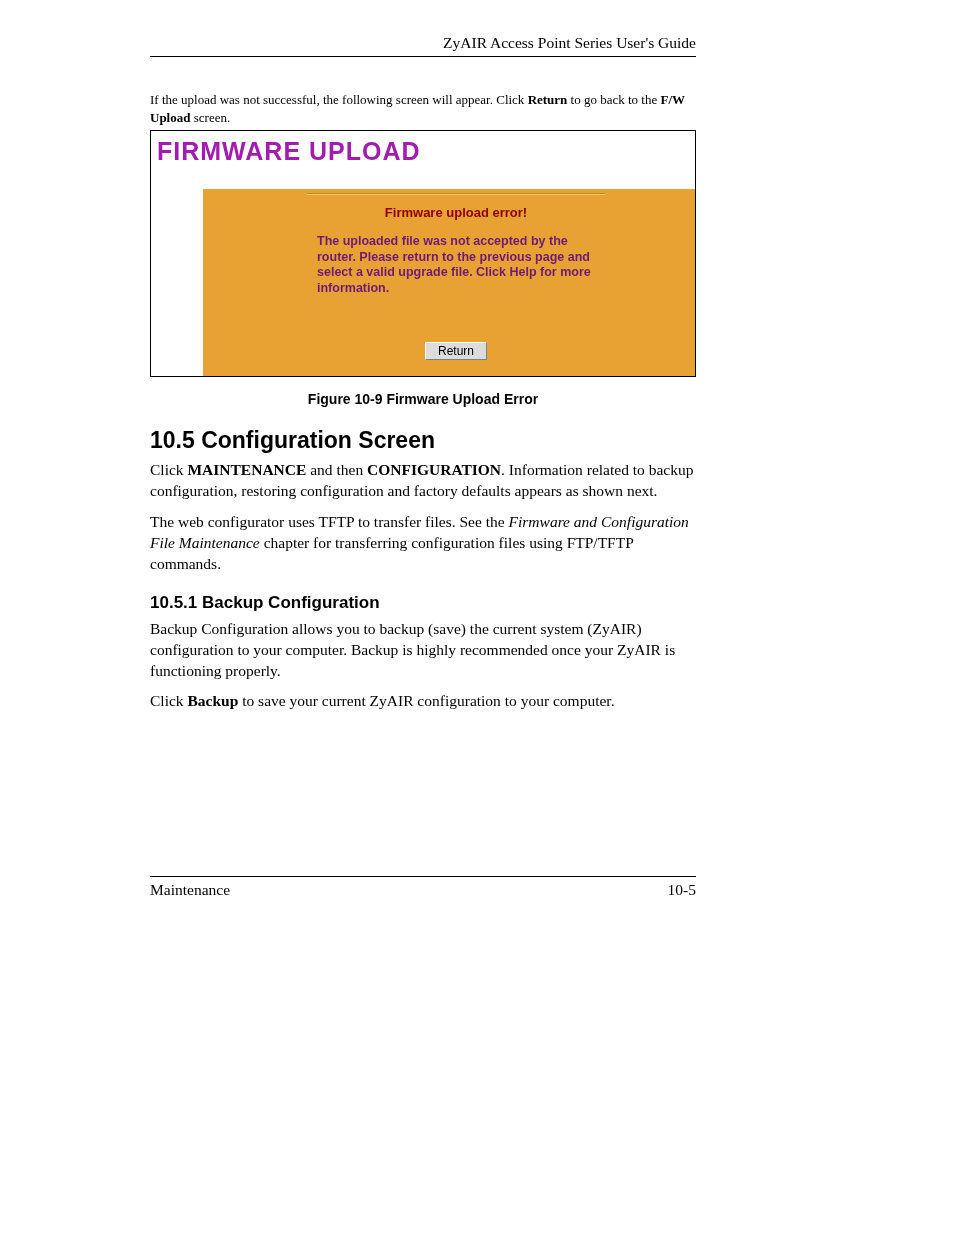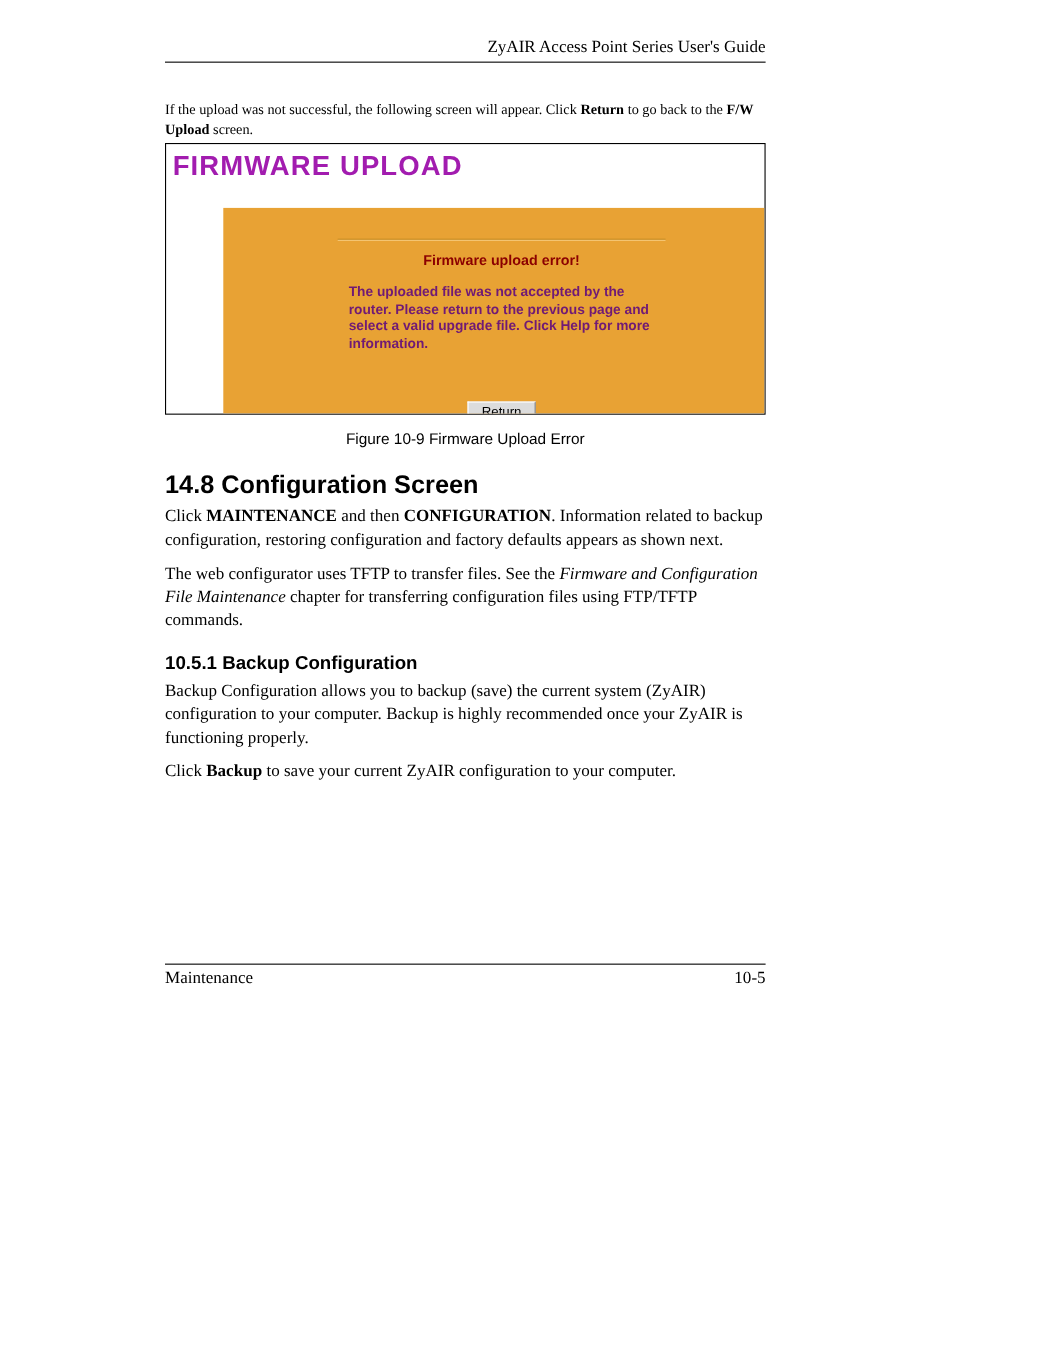--- a/index.html
+++ b/index.html
@@ -49,21 +49,21 @@
   .orange-panel {
     position: absolute;
     top: 58px;
     left: 52px;
     right: 0;
     bottom: 0;
     background: #e8a234;
     font-family: Arial, Helvetica, sans-serif;
   }
   .orange-inner {
-    padding: 28px 90px 0 104px;
+    padding: 4px 90px 0 104px;
   }
   .orange-hr {
     border: none;
     border-top: 1px solid #c0871f;
     border-bottom: 1px solid #f5c878;
     margin: 0;
   }
   .orange-headline {
     color: #8b0000;
     font-weight: bold;
@@ -89,21 +89,21 @@
     font-size: 12px;
     background: #dcdcdc;
     border: 1px solid #808080;
     border-top-color: #fff;
     border-left-color: #fff;
     padding: 1px 12px;
     cursor: pointer;
   }
   .figure-caption {
     font-family: Arial, Helvetica, sans-serif;
-    font-weight: normal;
+    font-weight: bold;
     font-size: 14px;
     text-align: center;
     margin: 14px 0 20px 0;
   }
   h2.section {
     font-family: Arial, Helvetica, sans-serif;
     font-weight: bold;
     font-size: 23px;
     margin: 14px 0 6px 0;
   }
@@ -152,21 +152,21 @@
         <div class="orange-body">The uploaded file was not accepted by the router. Please return to the previous page and select a valid upgrade file. Click Help for more information.</div>
         <div class="return-btn-row">
           <button class="return-btn">Return</button>
         </div>
       </div>
     </div>
   </div>
 
   <div class="figure-caption">Figure 10-9 Firmware Upload Error</div>
 
-  <h2 class="section">14.8  Configuration Screen</h2>
+  <h2 class="section">10.5  Configuration Screen</h2>
   <p class="body-para">
     <span>Click </span><span class="bold">MAINTENANCE</span><span> and then </span><span class="bold">CONFIGURATION</span><span>. Information related to backup configuration, restoring configuration and factory defaults appears as shown next.</span>
   </p>
   <p class="body-para">
     <span>The web configurator uses TFTP to transfer files. See the </span><span class="italic">Firmware and Configuration File Maintenance</span><span> chapter for transferring configuration files using FTP/TFTP commands.</span>
   </p>
 
   <h3 class="subsection">10.5.1 Backup Configuration</h3>
   <p class="body-para">Backup Configuration allows you to backup (save) the current system (ZyAIR) configuration to your computer. Backup is highly recommended once your ZyAIR is functioning properly.</p>
   <p class="body-para">

